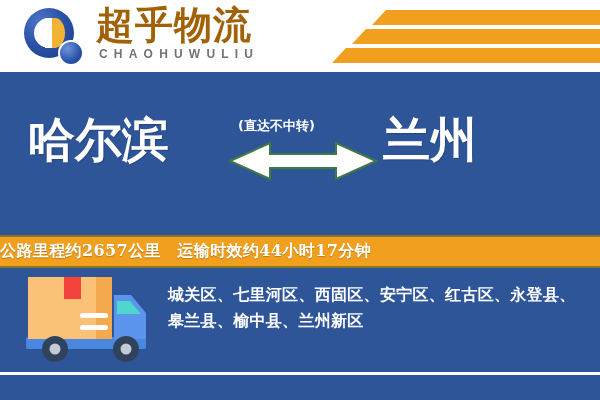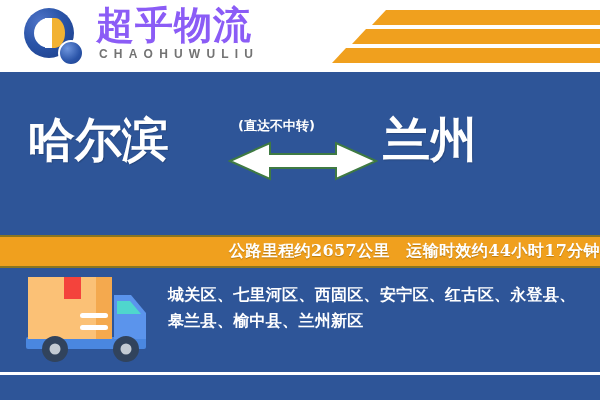--- a/index.html
+++ b/index.html
@@ -62,21 +62,21 @@
     border: 2px solid #ffffff;
   }
   .brand-cn {
     position: absolute;
     left: 96px; top: 4px;
     font-family: "DejaVu Serif", "Liberation Serif", serif;
     font-weight: bold;
     font-size: 38px;
     line-height: 42px;
     letter-spacing: 1px;
-    color: #8b5cf6;
+    color: #a16207;
     white-space: nowrap;
   }
   .brand-en {
     position: absolute;
     left: 99px; top: 47px;
     font-size: 12px;
     font-weight: bold;
     letter-spacing: 6.2px;
     color: #737373;
     white-space: nowrap;
@@ -149,21 +149,21 @@
   .band {
     position: absolute;
     left: 0; top: 235px;
     width: 600px; height: 33px;
     background: #f0a01e;
     border-top: 2px solid #8a7520;
     border-bottom: 2px solid #8a7520;
     box-sizing: border-box;
     display: flex;
     align-items: center;
-    justify-content: flex-end;
+    justify-content: flex-start;
   }
   .band-text {
     font-family: "DejaVu Serif", "Liberation Serif", serif;
     font-weight: bold;
     font-size: 16px;
     color: #ffffff;
     letter-spacing: .4px;
     white-space: nowrap;
     text-shadow: 0 1px 1px rgba(120,80,0,.45);
   }

